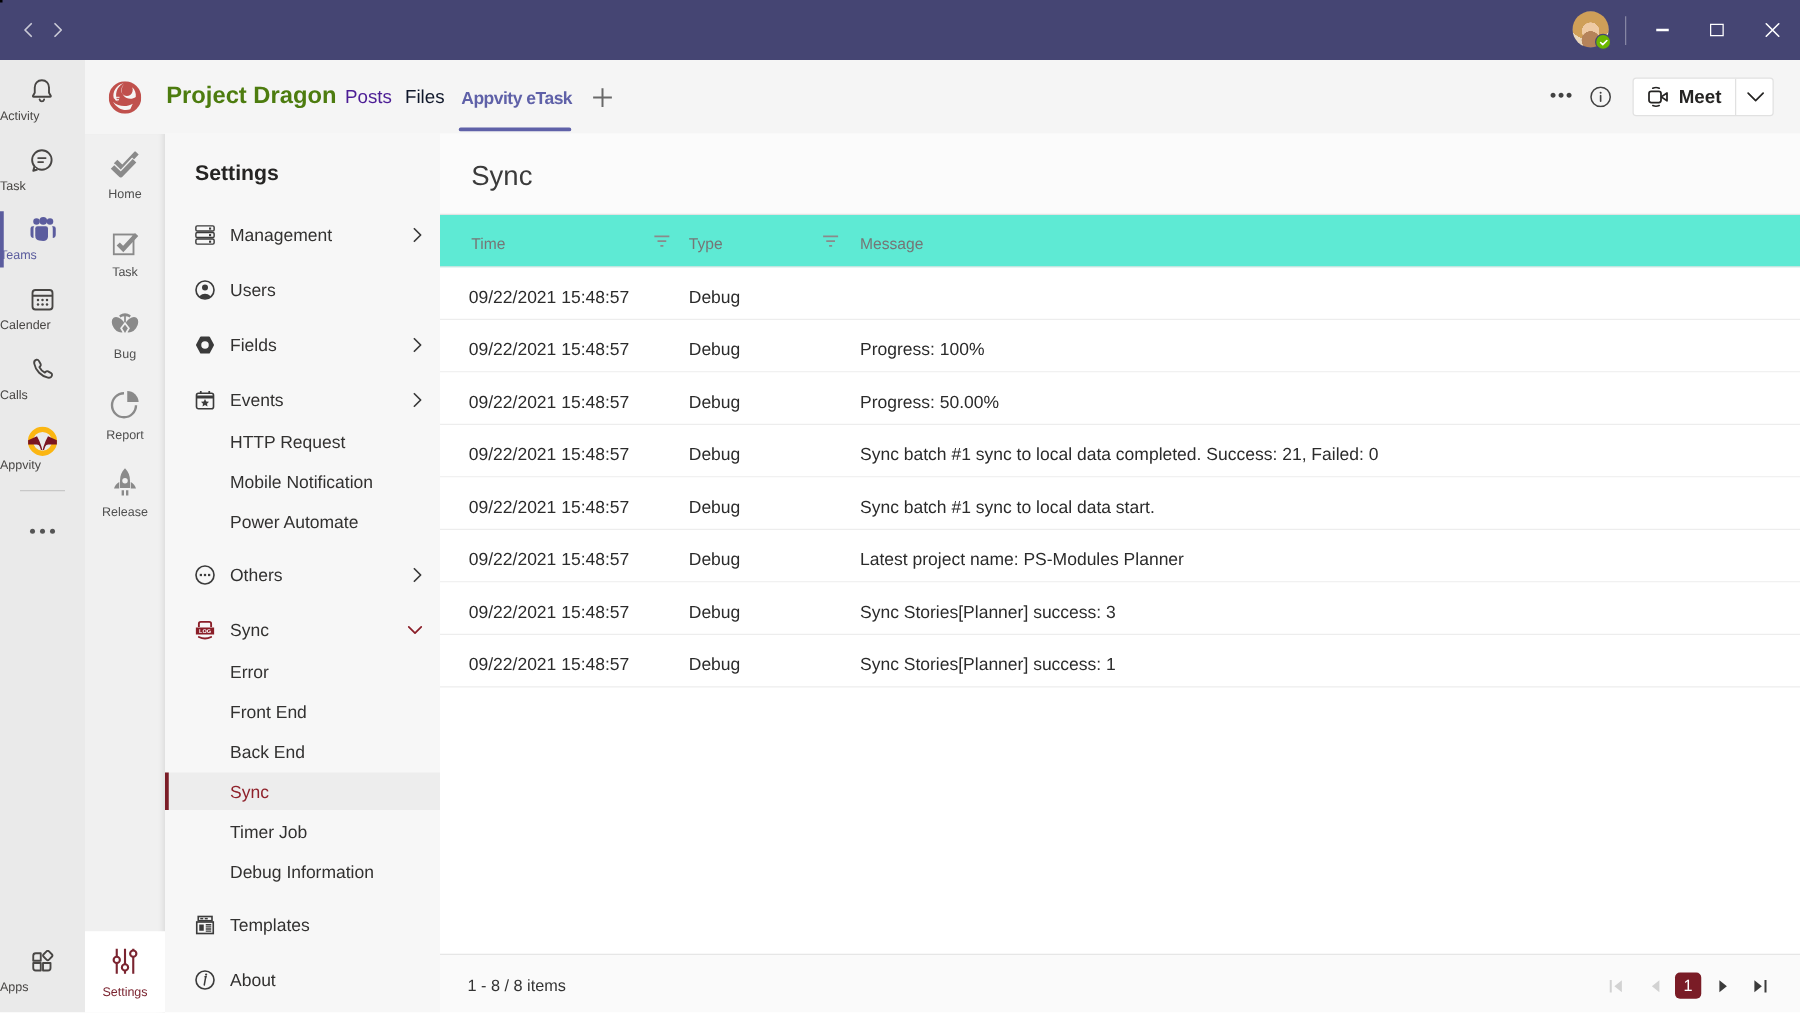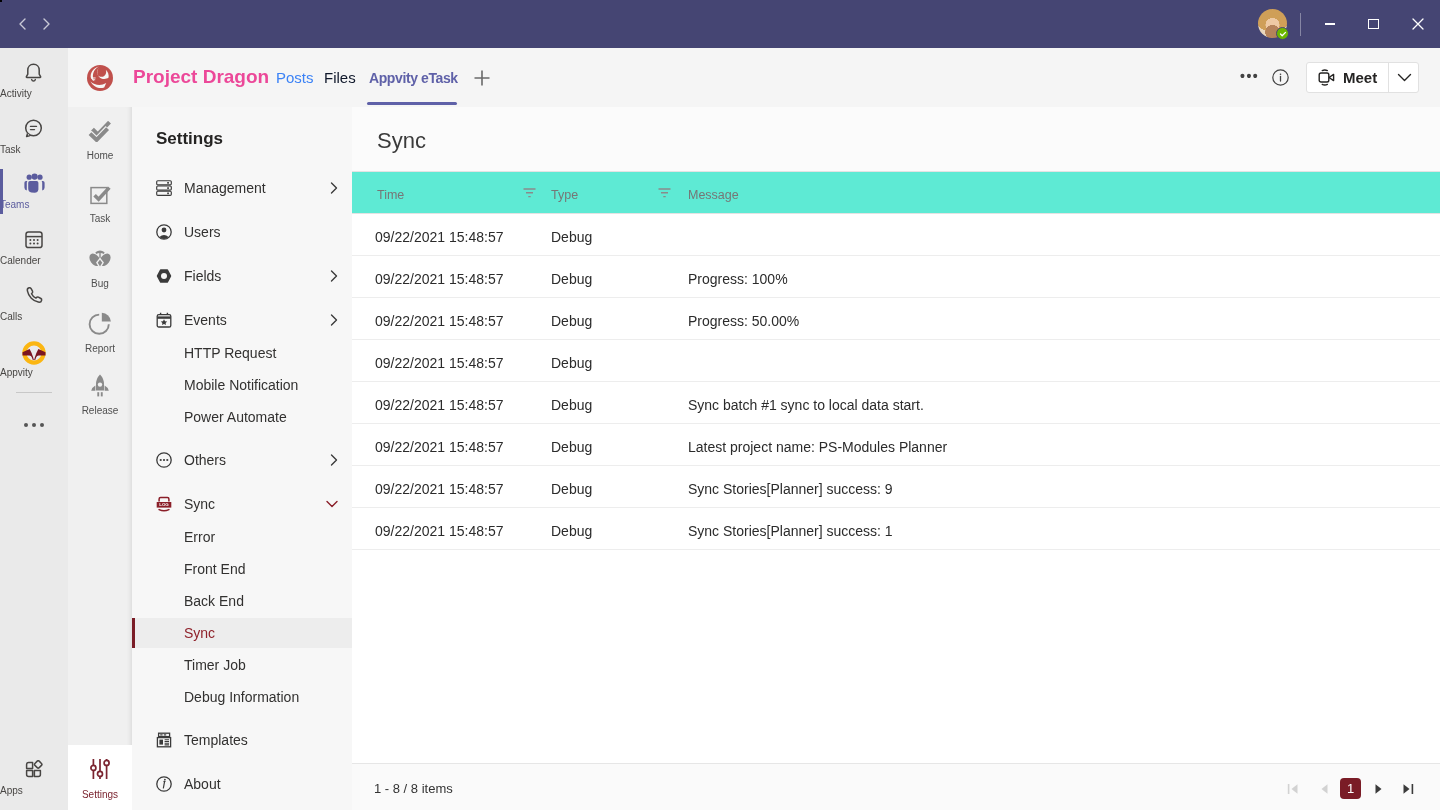--- a/index.html
+++ b/index.html
@@ -141,22 +141,22 @@
 <div class="abs" id="header"></div>
 
 <svg class="abs" style="left:87px;top:65px" width="26" height="26" viewBox="0 0 26 26">
   <circle cx="13" cy="13" r="13" fill="#c0504c"></circle>
   <path d="M11.8 1.6 C6.2 4.4 4.4 11 7.2 16.2 L4 13.6 C2.6 8.4 6.4 2.8 11.8 1.6 Z" fill="#f6f5f4"></path>
   <path d="M12.6 2 C10 4.6 9.6 8.6 11.8 11.4 C14.2 14.4 18.6 14.9 21.6 12.6 C22 9.8 21 6.7 18.8 4.8 C19.7 7 19 9.6 17.2 11 C14.9 12.6 11.8 11.9 10.5 9.4 C9.4 7 10.3 4 12.6 2 Z" fill="#f6f5f4"></path>
   <path d="M3.4 16.4 C7.6 20.4 14.2 21 19.2 18 L17.2 22.4 C12.6 24.2 7 22.4 3.4 16.4 Z" fill="#f6f5f4"></path>
   <rect x="5.2" y="12.4" width="3.4" height="1.1" fill="#f6f5f4" opacity="0.85"></rect>
   <rect x="5.2" y="14.2" width="3" height="1.1" fill="#f6f5f4" opacity="0.85"></rect>
 </svg>
-<div class="abs" style="left:133px;top:66px;font-size:19px;font-weight:bold;color:#ec4899">Project Dragon</div>
-<div class="abs" style="left:276px;top:69px;font-size:15px;color:#3b82f6">Posts</div>
+<div class="abs" style="left:133px;top:66px;font-size:19px;font-weight:bold;color:#4d7c0f">Project Dragon</div>
+<div class="abs" style="left:276px;top:69px;font-size:15px;color:#4c1d95">Posts</div>
 <div class="abs" style="left:324px;top:69px;font-size:15px;color:#0f172a">Files</div>
 <div class="abs" style="left:369px;top:70px;font-size:14px;letter-spacing:-0.4px;font-weight:bold;color:#5f61a8">Appvity eTask</div>
 <div class="abs" style="left:367px;top:102px;width:90px;height:2.6px;background:#5f61a8;border-radius:2px"></div>
 <svg class="abs" style="left:474px;top:70px" width="16" height="16" viewBox="0 0 16 16">
   <path d="M8 0.5 L8 15.5 M0.5 8 L15.5 8" stroke="#696969" stroke-width="1.6"></path>
 </svg>
 
 <div class="abs" style="left:1240px;top:68px;font-size:14px;color:#424242;letter-spacing:1.5px;font-weight:bold">•••</div>
 <svg class="abs" style="left:1272px;top:69px" width="17" height="17" viewBox="0 0 17 17">
   <circle cx="8.5" cy="8.5" r="7.7" fill="none" stroke="#424242" stroke-width="1.2"></circle>
@@ -393,35 +393,36 @@
     <span class="c3">Progress: 100%</span>
   </div>
 <div class="trow" style="top:298px">
     <span class="c1">09/22/2021 15:48:57</span>
     <span class="c2">Debug</span>
     <span class="c3">Progress: 50.00%</span>
   </div>
 <div class="trow" style="top:340px">
     <span class="c1">09/22/2021 15:48:57</span>
     <span class="c2">Debug</span>
+    <span class="c3">Sync batch #1 sync to local data completed. Success: 21, Failed: 0</span>
   </div>
 <div class="trow" style="top:382px">
     <span class="c1">09/22/2021 15:48:57</span>
     <span class="c2">Debug</span>
     <span class="c3">Sync batch #1 sync to local data start.</span>
   </div>
 <div class="trow" style="top:424px">
     <span class="c1">09/22/2021 15:48:57</span>
     <span class="c2">Debug</span>
     <span class="c3">Latest project name: PS-Modules Planner</span>
   </div>
 <div class="trow" style="top:466px">
     <span class="c1">09/22/2021 15:48:57</span>
     <span class="c2">Debug</span>
-    <span class="c3">Sync Stories[Planner] success: 9</span>
+    <span class="c3">Sync Stories[Planner] success: 3</span>
   </div>
 <div class="trow" style="top:508px">
     <span class="c1">09/22/2021 15:48:57</span>
     <span class="c2">Debug</span>
     <span class="c3">Sync Stories[Planner] success: 1</span>
   </div>
 
 <div class="abs" id="footer"></div>
 <div class="abs" style="left:374px;top:781px;font-size:13px;color:#333">1 - 8 / 8 items</div>
 

